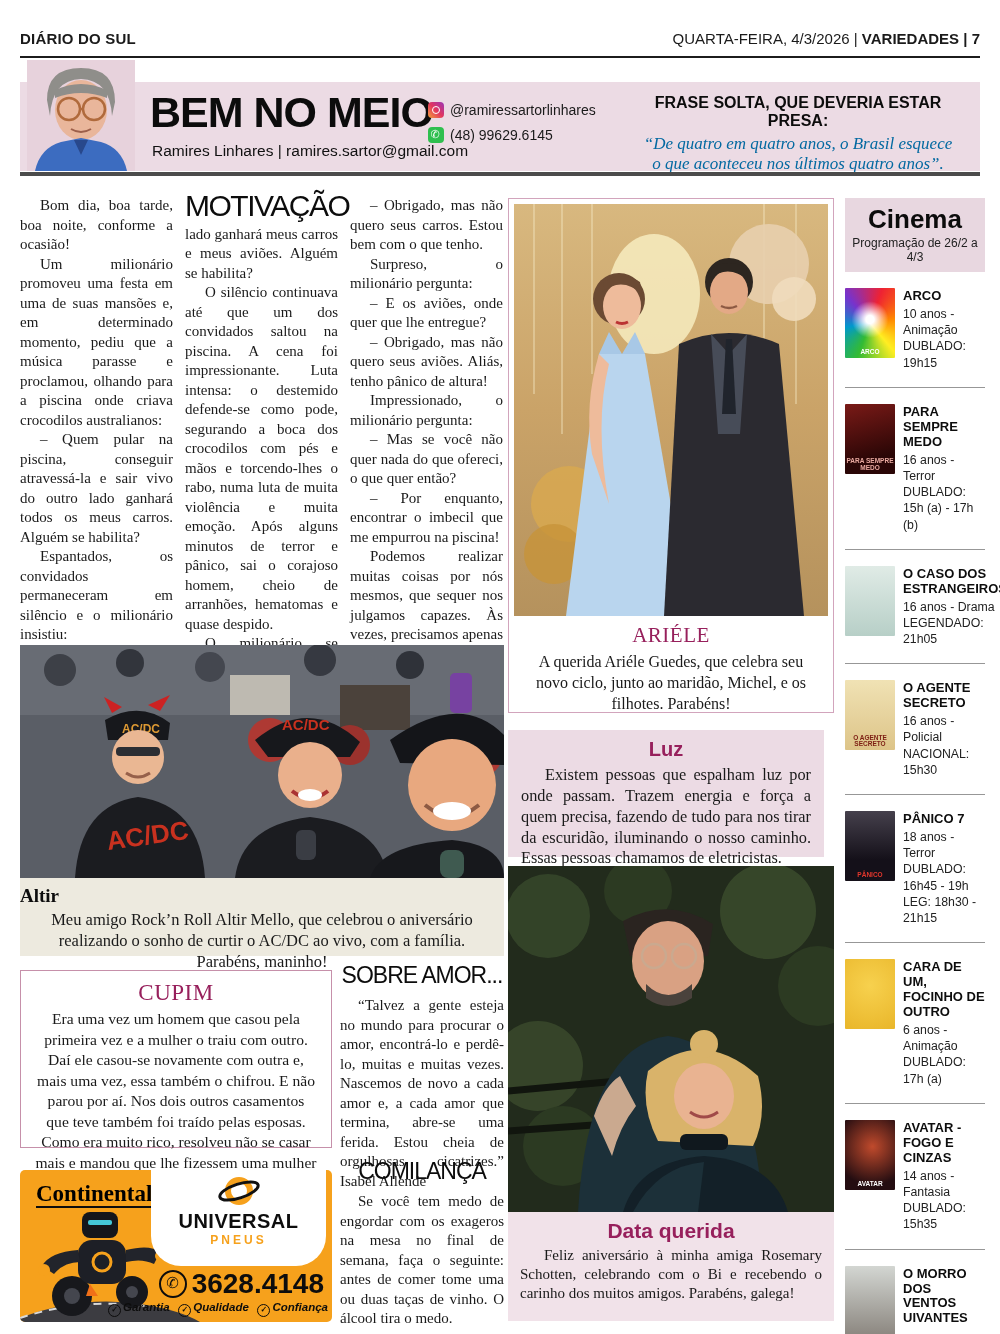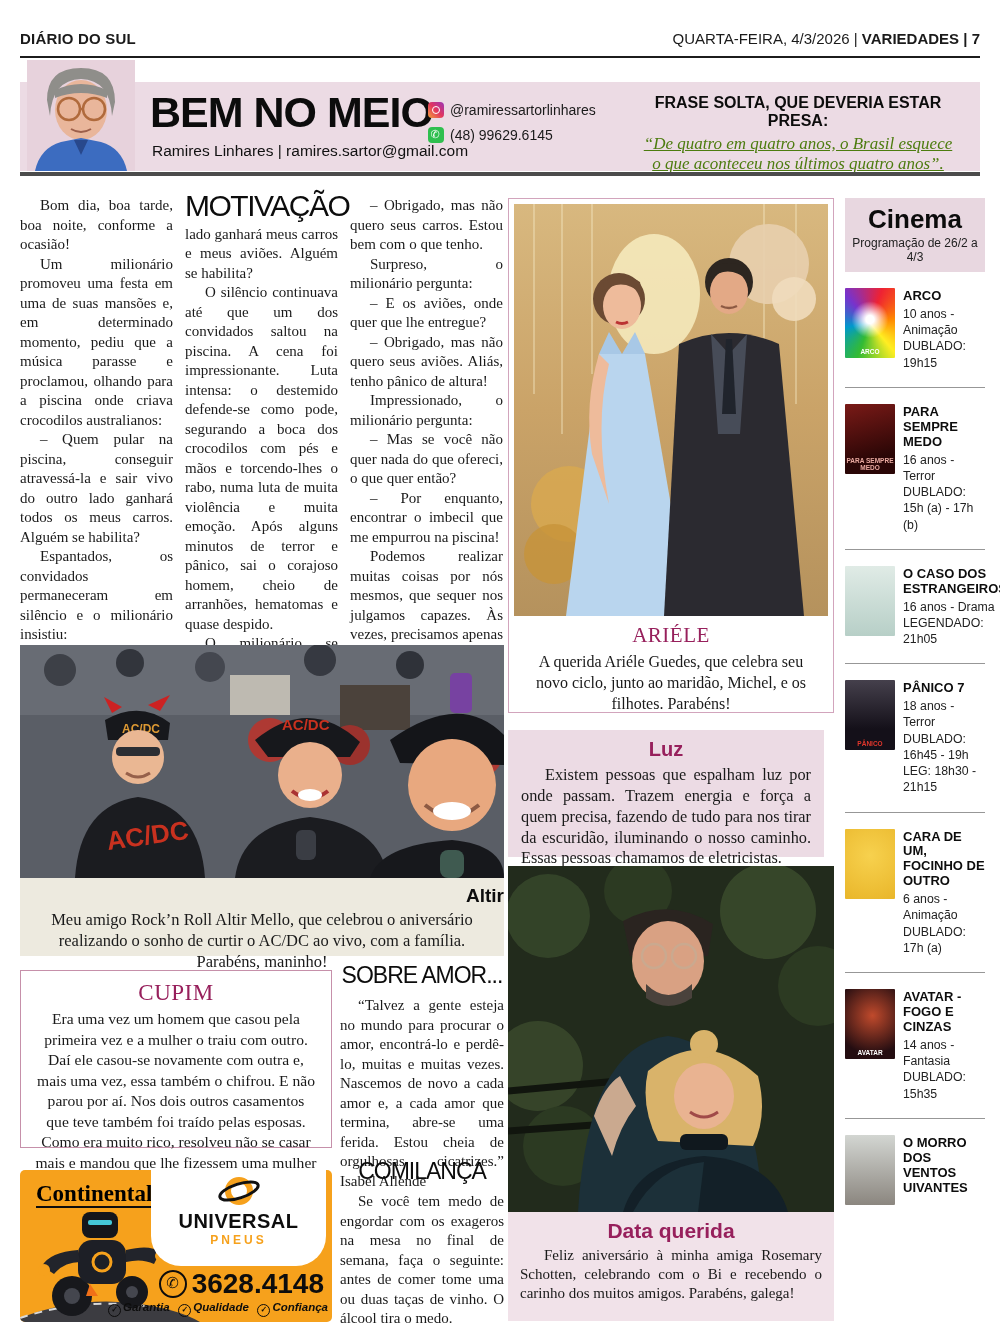--- a/index.html
+++ b/index.html
@@ -20,21 +20,21 @@
   #byline{position:absolute;left:132px;top:60px;font-family:"Liberation Sans",sans-serif;font-size:15.5px;color:#111;}
   #contact{position:absolute;left:408px;top:20px;font-family:"Liberation Sans",sans-serif;font-size:14px;}
   .contact-row{display:flex;align-items:center;gap:6px;margin-bottom:9px;}
   .cicon{width:16px;height:16px;border-radius:4px;display:inline-block;position:relative;}
   #ig-icon{background:linear-gradient(45deg,#f4a23a,#e2355f,#9b36b7);}
   #ig-icon::before{content:"";position:absolute;left:4px;top:4px;width:6px;height:6px;border:1.5px solid #fff;border-radius:50%;}
   #wa-icon{background:#2fbf4f;}
   #wa-icon::before{content:"✆";position:absolute;left:2.5px;top:.5px;color:#fff;font-size:11px;}
   #frase{position:absolute;right:8px;top:12px;width:348px;text-align:center;}
   #frase-title{font-family:"Liberation Sans",sans-serif;font-weight:700;font-size:16px;color:#0c0c0c;}
-  .frase-line{font-style:italic;font-size:17px;margin-top:4px;line-height:1.2;color:#4d7c0f;text-decoration:underline;}
+  .frase-line{font-style:italic;font-size:17px;margin-top:4px;line-height:1.2;color:#0369a1;}
   #thick-rule{position:absolute;left:20px;top:172px;width:960px;height:4px;background:#4c4c4c;}
   
   #story{position:absolute;left:20px;top:196px;width:484px;display:flex;gap:12px;}
   .scol{width:153px;font-size:15px;line-height:19.5px;text-align:justify;}
   .scol p{margin:0;text-indent:20px;}
   .scol p.noind{text-indent:0;}
   #motivacao-title{font-family:"Liberation Sans",sans-serif;font-size:30px;letter-spacing:-1.5px;
     text-align:center;margin:0 0 9px 0;font-weight:400;color:#0c0c0c;}
   
   #ariele-box{position:absolute;left:508px;top:198px;width:326px;height:515px;border:1px solid #d2a4bc;
@@ -44,21 +44,21 @@
   #ariele-caption{text-align:center;font-size:16px;line-height:1.3;margin-top:4px;padding:0 14px;}
   
   #luz-box{position:absolute;left:508px;top:730px;width:316px;height:127px;background:#ecdbe4;
     box-sizing:border-box;padding:8px 13px;}
   #luz-title{font-family:"Liberation Sans",sans-serif;font-weight:700;color:#97205c;font-size:20px;text-align:center;}
   #luz-text{font-size:16.3px;line-height:1.28;text-align:justify;text-indent:24px;margin-top:4px;}
   
   #altir-photo{position:absolute;left:20px;top:645px;width:484px;height:233px;overflow:hidden;}
   #altir-caption-box{position:absolute;left:20px;top:878px;width:484px;height:78px;background:#edeadf;
     box-sizing:border-box;padding-top:7px;}
-  #altir-title{font-family:Liberation Sans, sans-serif;font-weight:700;font-size:19px;text-align:right;color:#0d0d0d;}
+  #altir-title{font-family:Liberation Serif, serif;font-weight:700;font-size:19px;text-align:left;color:#0d0d0d;}
   #altir-caption{font-size:16.5px;text-align:center;line-height:1.28;padding:2px 28px 0 28px;}
   
   #cupim-box{position:absolute;left:20px;top:970px;width:312px;height:178px;border:1px solid #c690aa;
     box-sizing:border-box;background:#fff;}
   #cupim-title{text-align:center;color:#97205c;font-size:23px;margin-top:9px;letter-spacing:.5px;}
   #cupim-text{font-size:15.6px;line-height:1.32;text-align:center;padding:3px 14px 0 14px;}
   
   #sobre-amor{position:absolute;left:340px;top:962px;width:164px;}
   #comilanca{position:absolute;left:340px;top:1158px;width:164px;}
   .minihead{font-family:"Liberation Sans",sans-serif;font-size:23px;letter-spacing:-1px;text-align:center;
@@ -414,20 +414,30 @@
       <div class="poster pm-caso">
           <span class="ptxt"></span>
         </div>
       <div class="minfo">
           <div class="mtitle">O CASO DOS ESTRANGEIROS</div>
         <div>16 anos - Drama</div>
           <div>LEGENDADO: 21h05</div>
         </div>
     </div>
     <div class="movie">
+      <div class="poster pm-agente">
+          <span class="ptxt">O AGENTE SECRETO</span>
+        </div>
+      <div class="minfo">
+          <div class="mtitle">O AGENTE SECRETO</div>
+        <div>16 anos - Policial</div>
+          <div>NACIONAL: 15h30</div>
+        </div>
+    </div>
+    <div class="movie">
       <div class="poster pm-panico">
           <span class="ptxt">PÂNICO</span>
         </div>
       <div class="minfo">
           <div class="mtitle">PÂNICO 7</div>
         <div>18 anos - Terror</div>
           <div>DUBLADO: 16h45 - 19h</div>
           <div>LEG: 18h30 - 21h15</div>
         </div>
     </div>

